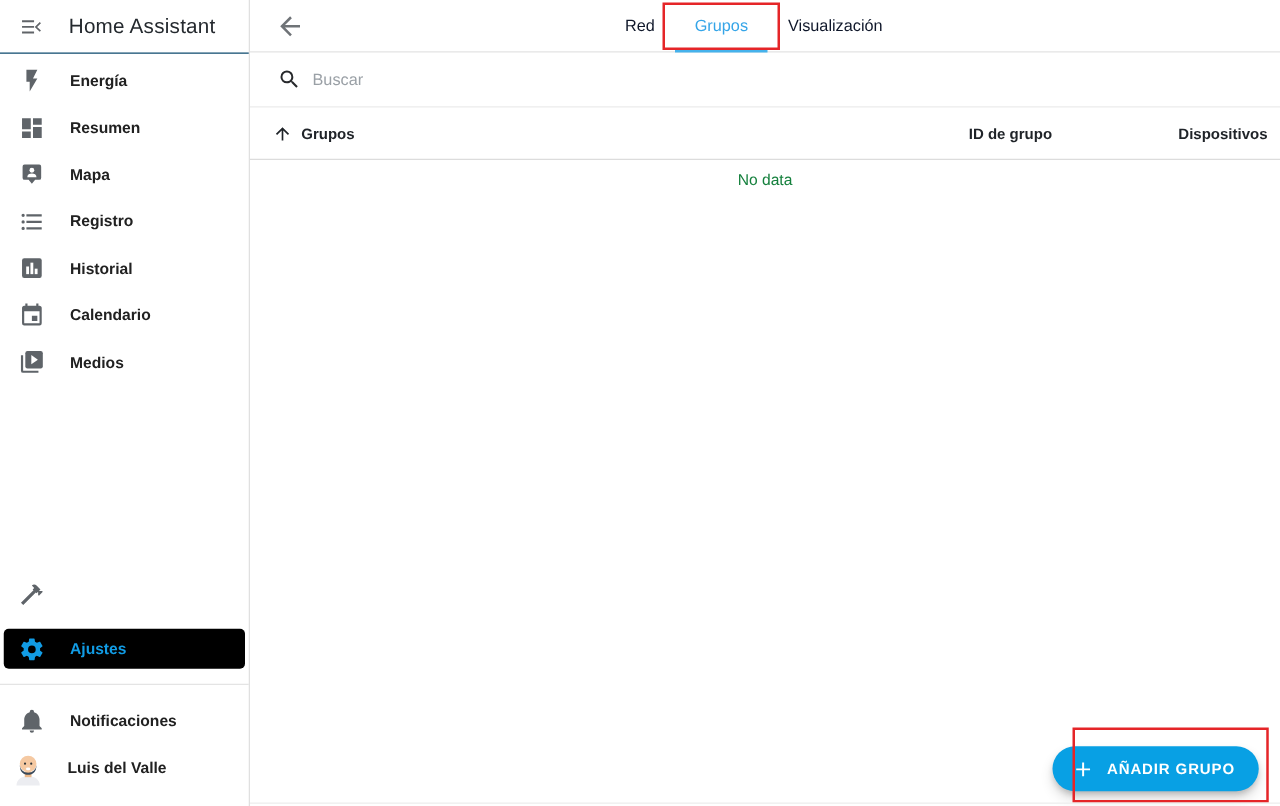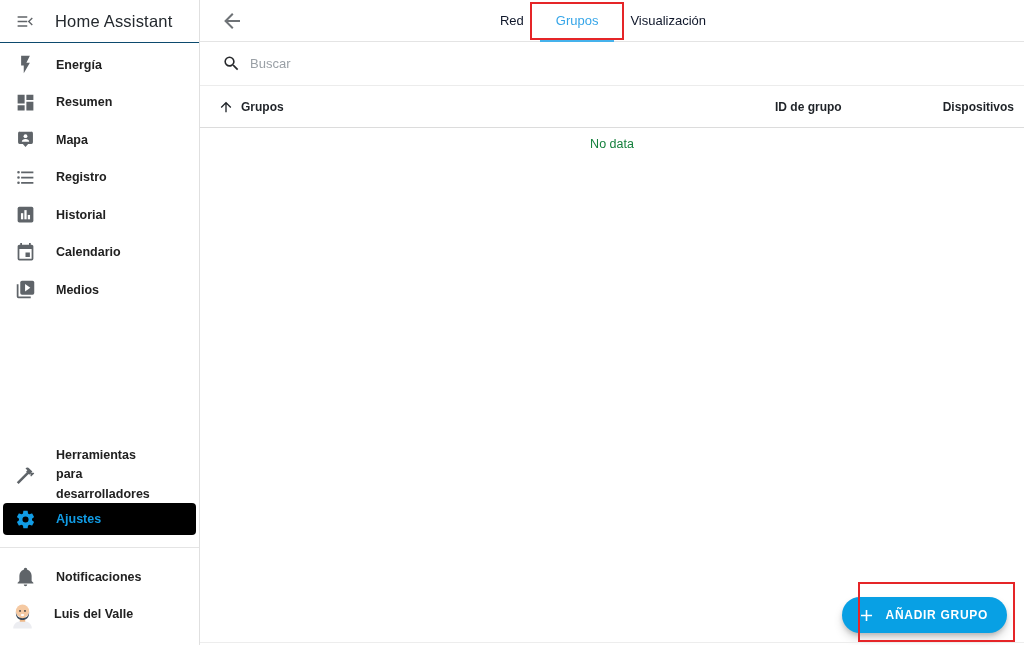--- a/index.html
+++ b/index.html
@@ -155,21 +155,20 @@
       </div>
     </div>
 
     <div class="sb-bottom">
       <div class="nav-item dev">
         <span class="nav-icon">
           <svg viewBox="0 0 24 24">
               <path fill="currentColor" d="M2,19.63L13.43,8.2L12.72,7.5L14.14,6.07L12,3.89C13.2,2.7 15.09,2.7 16.27,3.89L19.87,7.5L18.44,8.91H21.27L22,9.62L18.44,13.21L17.73,12.5V9.62L16.27,11.04L15.56,10.33L4.13,21.76L2,19.63Z"></path>
             </svg>
         </span>
-        <span class="nav-label">Herramientas para desarrolladores</span>
       </div>
       <div class="nav-item selected">
         <span class="nav-icon">
           <svg viewBox="0 0 24 24">
               <path fill="currentColor" d="M12,15.5A3.5,3.5 0 0,1 8.5,12A3.5,3.5 0 0,1 12,8.5A3.5,3.5 0 0,1 15.5,12A3.5,3.5 0 0,1 12,15.5M19.43,12.97C19.47,12.65 19.5,12.33 19.5,12C19.5,11.67 19.47,11.34 19.43,11L21.54,9.37C21.73,9.22 21.78,8.95 21.66,8.73L19.66,5.27C19.54,5.05 19.27,4.96 19.05,5.05L16.56,6.05C16.04,5.66 15.5,5.32 14.87,5.07L14.5,2.42C14.46,2.18 14.25,2 14,2H10C9.75,2 9.54,2.18 9.5,2.42L9.13,5.07C8.5,5.32 7.96,5.66 7.44,6.05L4.95,5.05C4.73,4.96 4.46,5.05 4.34,5.27L2.34,8.73C2.21,8.95 2.27,9.22 2.46,9.37L4.57,11C4.53,11.34 4.5,11.67 4.5,12C4.5,12.33 4.53,12.65 4.57,12.97L2.46,14.63C2.27,14.78 2.21,15.05 2.34,15.27L4.34,18.73C4.46,18.95 4.73,19.03 4.95,18.95L7.44,17.94C7.96,18.34 8.5,18.68 9.13,18.93L9.5,21.58C9.54,21.82 9.75,22 10,22H14C14.25,22 14.46,21.82 14.5,21.58L14.87,18.93C15.5,18.67 16.04,18.34 16.56,17.94L19.05,18.95C19.27,19.03 19.54,18.95 19.66,18.73L21.66,15.27C21.78,15.05 21.73,14.78 21.54,14.63L19.43,12.97Z"></path>
             </svg>
         </span>
         <span class="nav-label">Ajustes</span>
       </div>
       <div class="sb-divider"></div>

